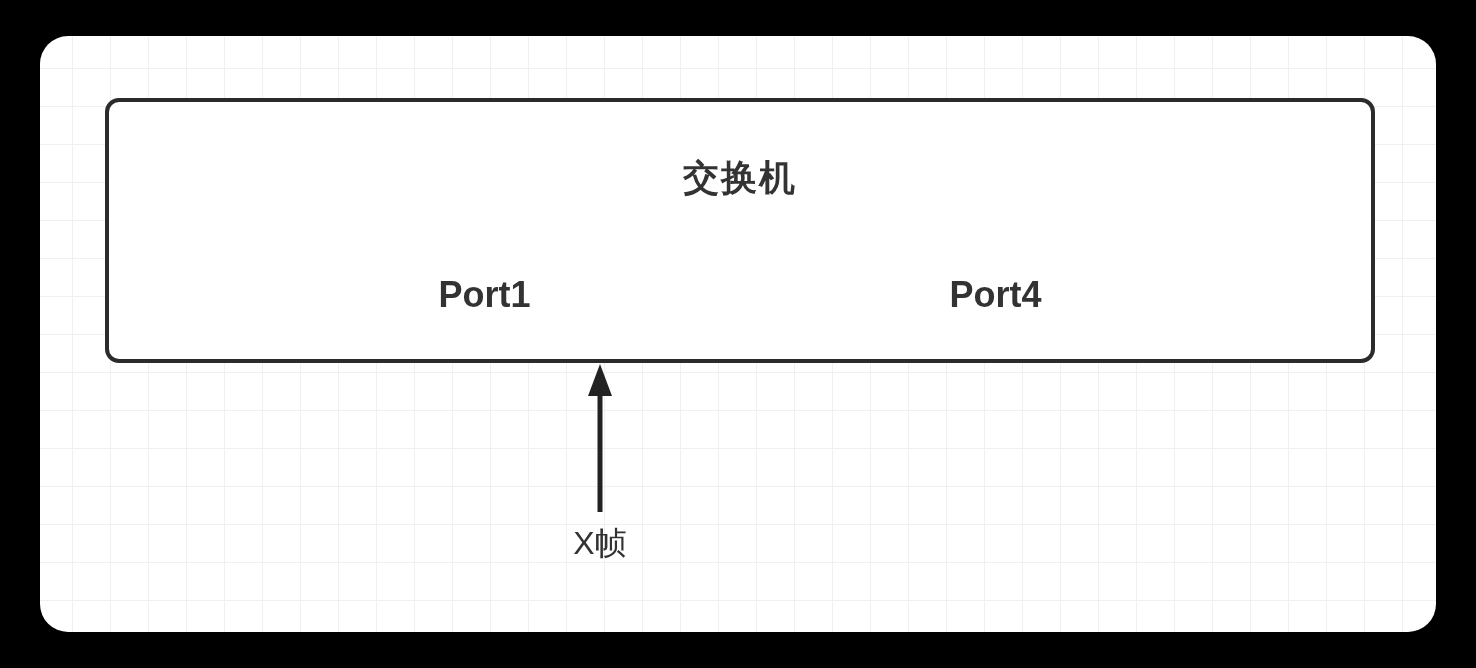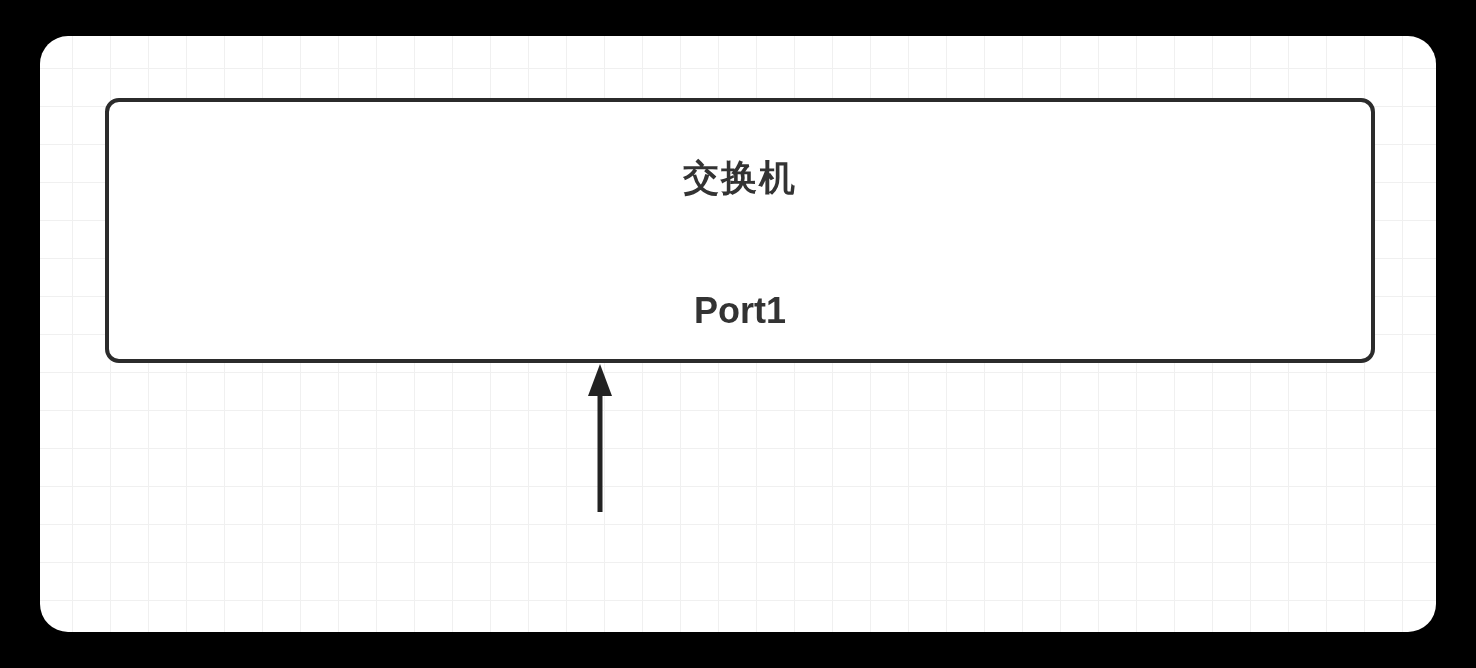--- a/index.html
+++ b/index.html
@@ -46,21 +46,21 @@
     text-align: center;
     font-size: 36px;
     font-weight: bold;
     color: #333333;
     letter-spacing: 2px;
   }
   .ports-row {
     position: absolute;
     left: 0;
     right: 0;
-    top: 188px;
+    top: 172px;
     display: flex;
     justify-content: space-between;
     padding: 0 120px;
   }
   .port-label {
     flex: 1;
     text-align: center;
     font-size: 36px;
     font-weight: 600;
     color: #333333;
@@ -86,23 +86,25 @@
 </head>
 <body>
 
 <div class="stage">
   <div class="canvas">
 
     <div class="switch-box">
       <div class="switch-title">交换机</div>
       <div class="ports-row">
         <div class="port-label">Port1</div>
+        <div class="port-label">Port4</div>
       </div>
     </div>
 
     <svg class="frame-arrow" viewBox="0 0 32 148" width="32" height="148" aria-hidden="true">
       <line x1="16" y1="148" x2="16" y2="22" stroke="#222222" stroke-width="5"></line>
       <polygon points="16,0 4,32 28,32" fill="#222222"></polygon>
     </svg>
 
+    <div class="arrow-label">X帧</div>
 
   </div>
 </div>
 
 </body></html>

